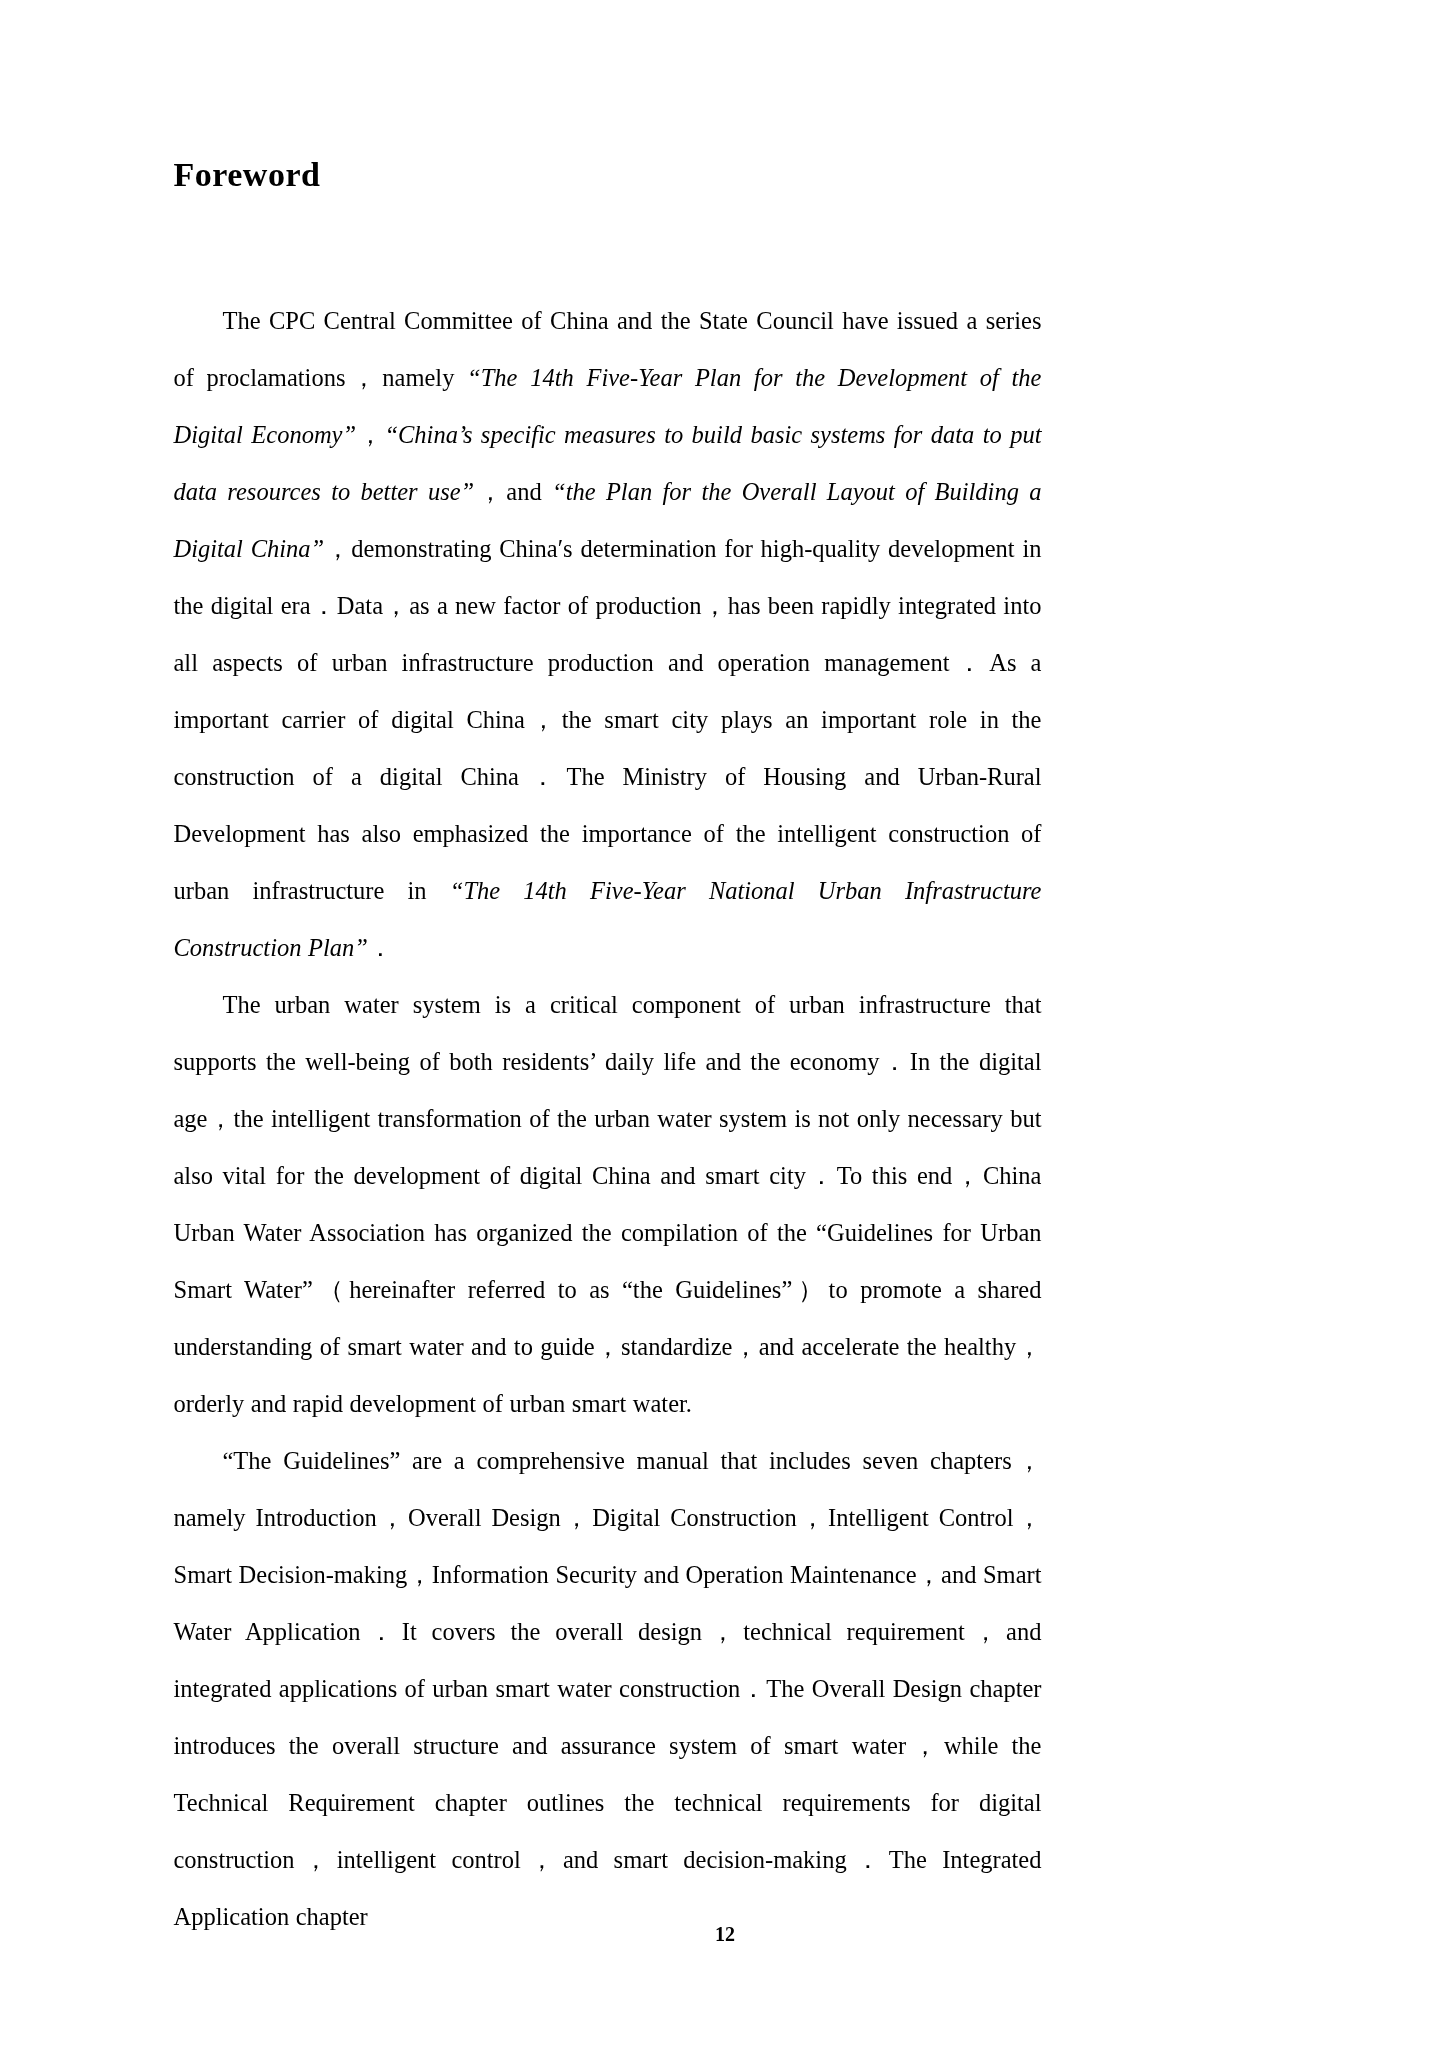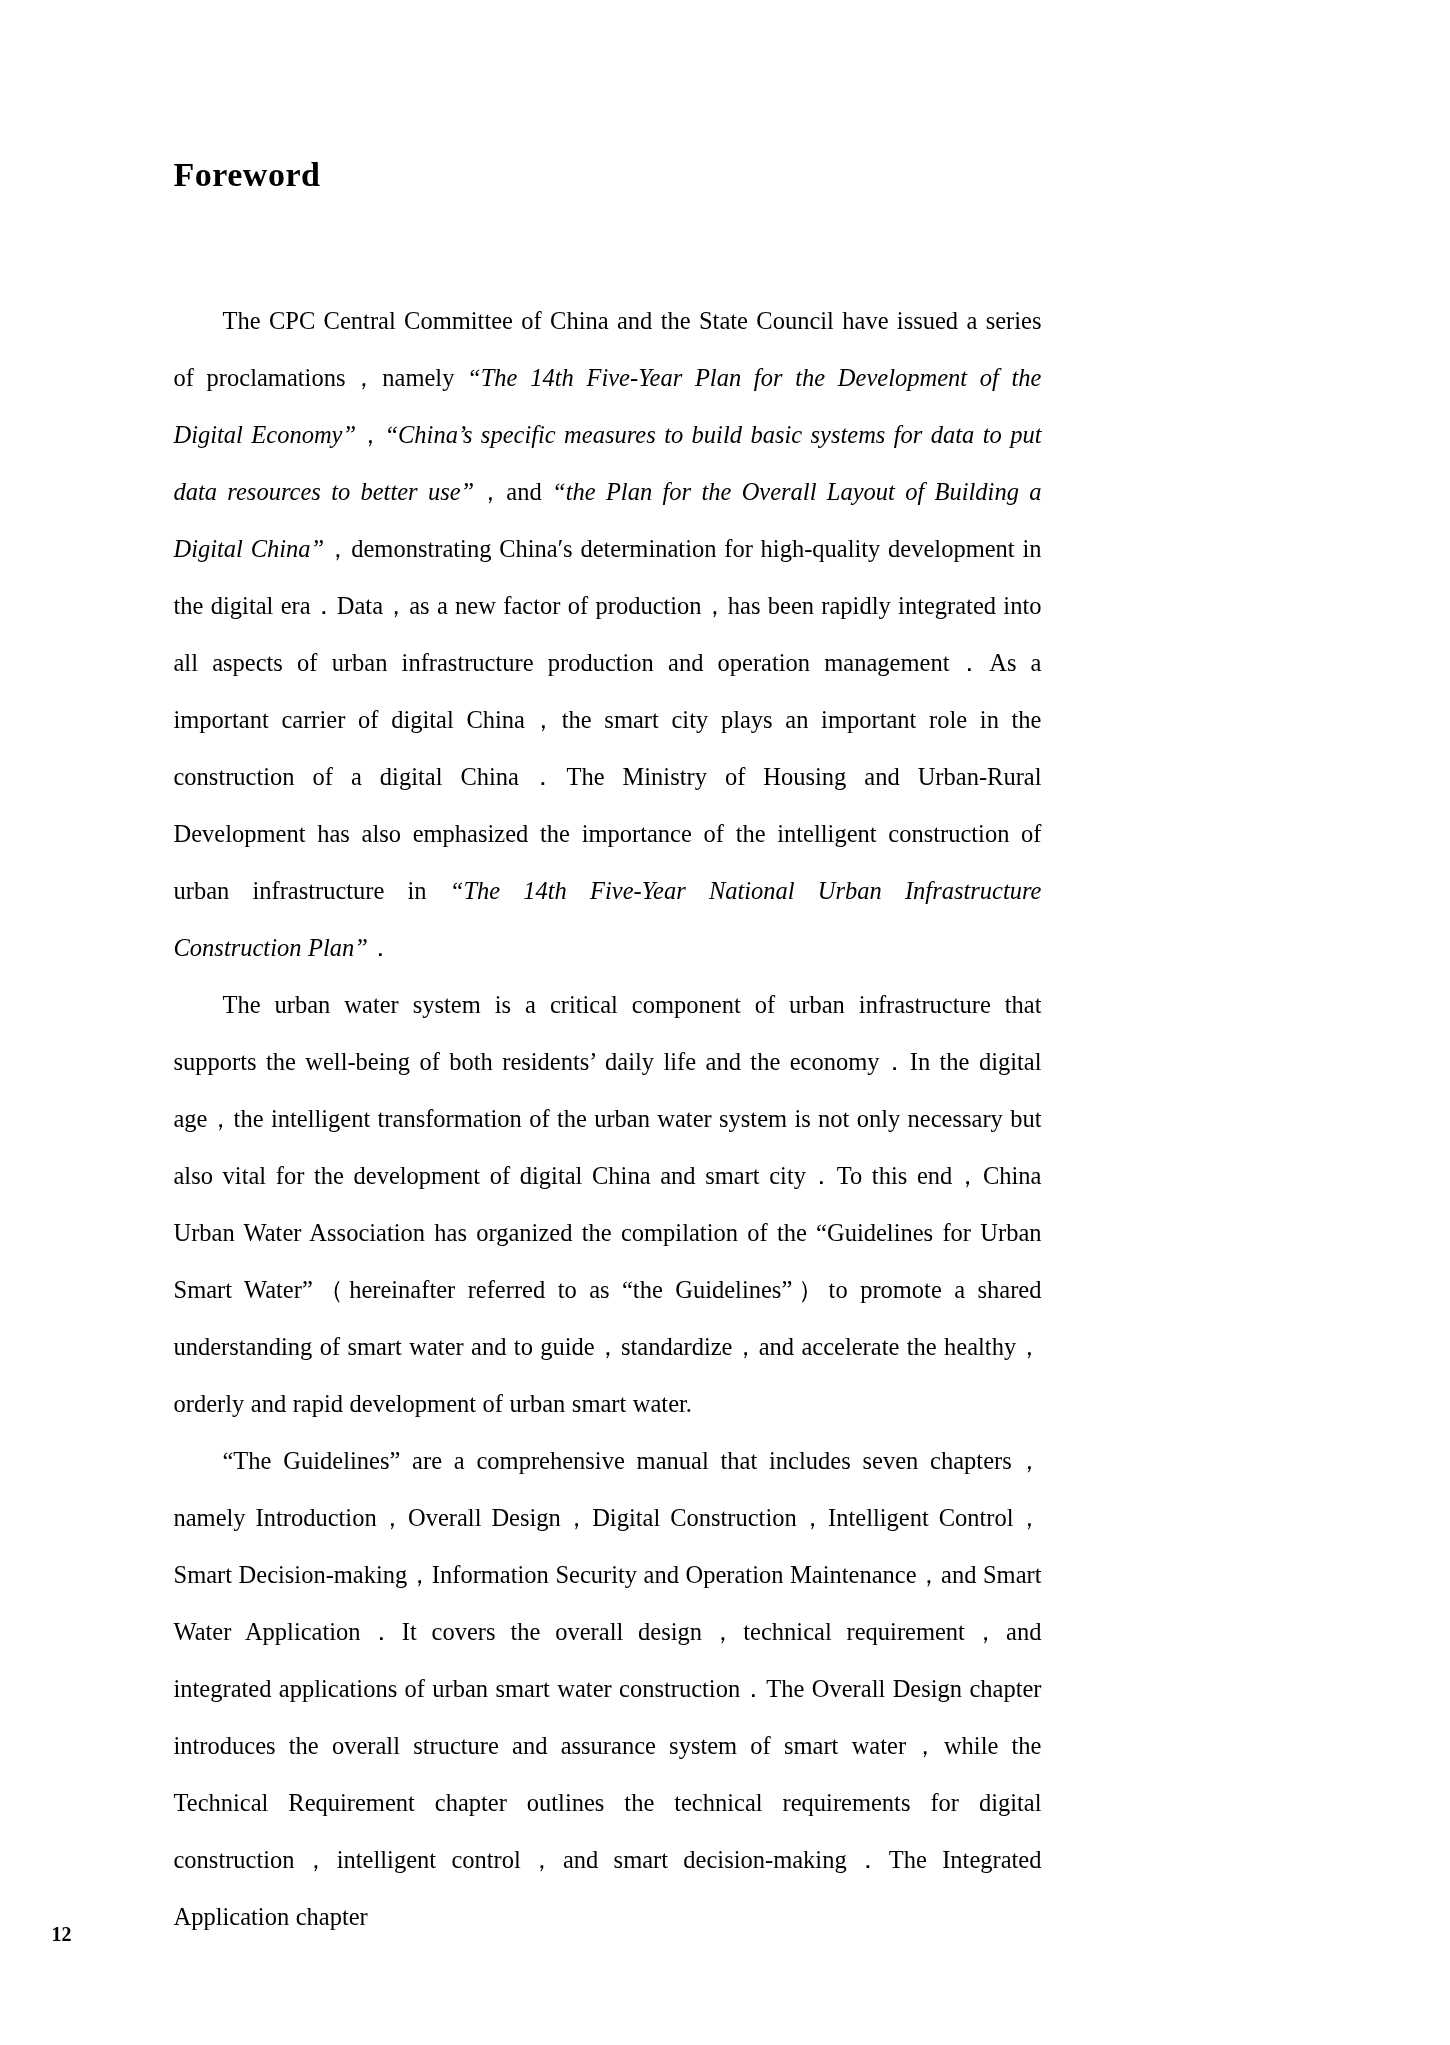--- a/index.html
+++ b/index.html
@@ -46,21 +46,21 @@
     hyphens: none;
   }
   .it {
     font-style: italic;
   }
   .pageno {
     position: absolute;
     left: 0;
     right: 0;
     top: 1918px;
-    text-align: left;
+    text-align: center;
     font-size: 20px;
     font-weight: bold;
     font-family: "Liberation Serif", "DejaVu Serif", serif;
   }
 </style>
 </head>
 <body>
 
 <div class="page">
 

